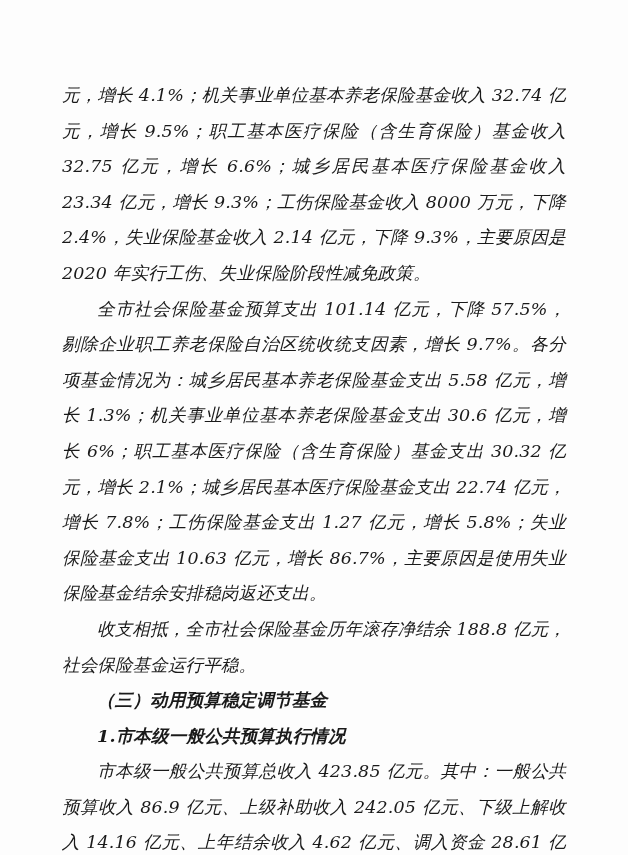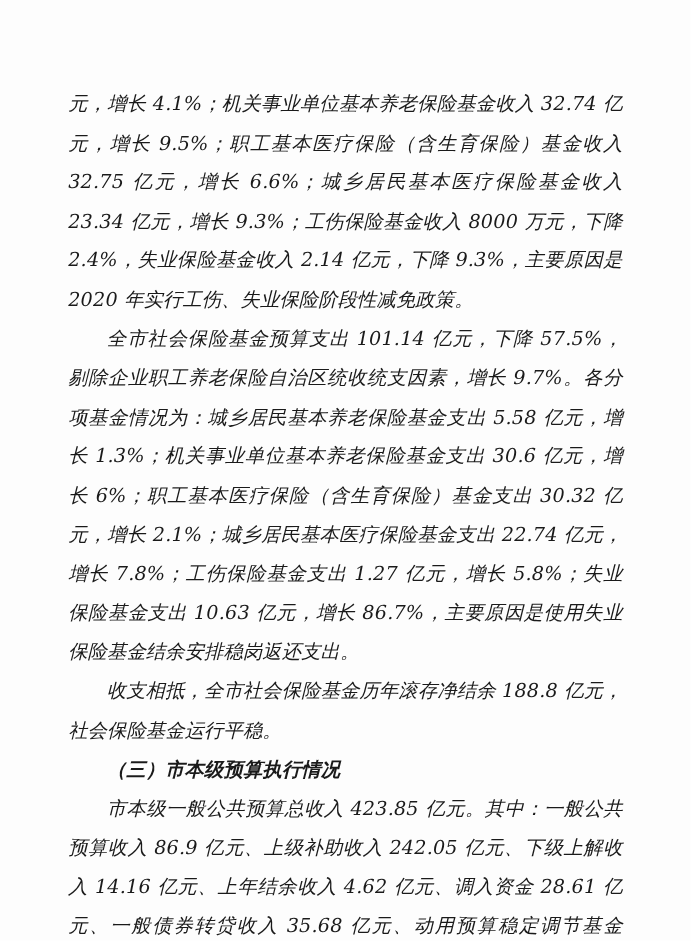--- a/index.html
+++ b/index.html
@@ -48,16 +48,17 @@
   }
 </style>
 </head>
 <body>
 
 <div class="page">
   <div class="doc-body">
     <p class="indent" style="text-indent:0">元，增长 4.1%；机关事业单位基本养老保险基金收入 32.74 亿元，增长 9.5%；职工基本医疗保险（含生育保险）基金收入 32.75 亿元，增长 6.6%；城乡居民基本医疗保险基金收入 23.34 亿元，增长 9.3%；工伤保险基金收入 8000 万元，下降 2.4%，失业保险基金收入 2.14 亿元，下降 9.3%，主要原因是 2020 年实行工伤、失业保险阶段性减免政策。</p>
     <p class="indent">全市社会保险基金预算支出 101.14 亿元，下降 57.5%，剔除企业职工养老保险自治区统收统支因素，增长 9.7%。各分项基金情况为：城乡居民基本养老保险基金支出 5.58 亿元，增长 1.3%；机关事业单位基本养老保险基金支出 30.6 亿元，增长 6%；职工基本医疗保险（含生育保险）基金支出 30.32 亿元，增长 2.1%；城乡居民基本医疗保险基金支出 22.74 亿元，增长 7.8%；工伤保险基金支出 1.27 亿元，增长 5.8%；失业保险基金支出 10.63 亿元，增长 86.7%，主要原因是使用失业保险基金结余安排稳岗返还支出。</p>
     <p class="indent">收支相抵，全市社会保险基金历年滚存净结余 188.8 亿元，社会保险基金运行平稳。</p>
-    <p class="heading">（三）市本级预算执行情况</p>
+    <p class="heading">（三）动用预算稳定调节基金</p>
+    <p class="heading-sub">1.市本级一般公共预算执行情况</p>
     <p class="indent">市本级一般公共预算总收入 423.85 亿元。其中：一般公共预算收入 86.9 亿元、上级补助收入 242.05 亿元、下级上解收入 14.16 亿元、上年结余收入 4.62 亿元、调入资金 28.61 亿元、一般债券转贷收入 35.68 亿元、动用预算稳定调节基金 11.83 亿</p>
   </div>
 </div>
 
 </body></html>

